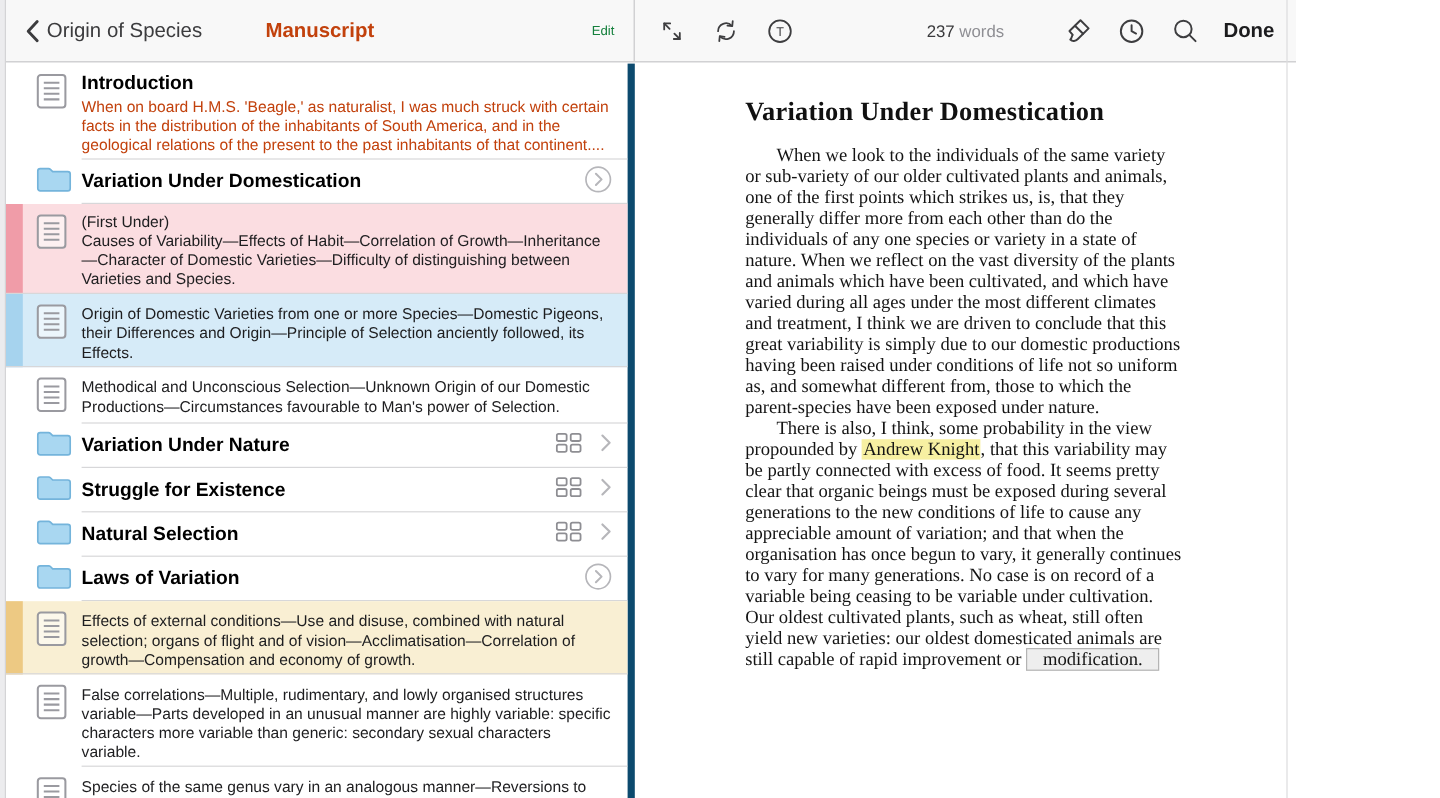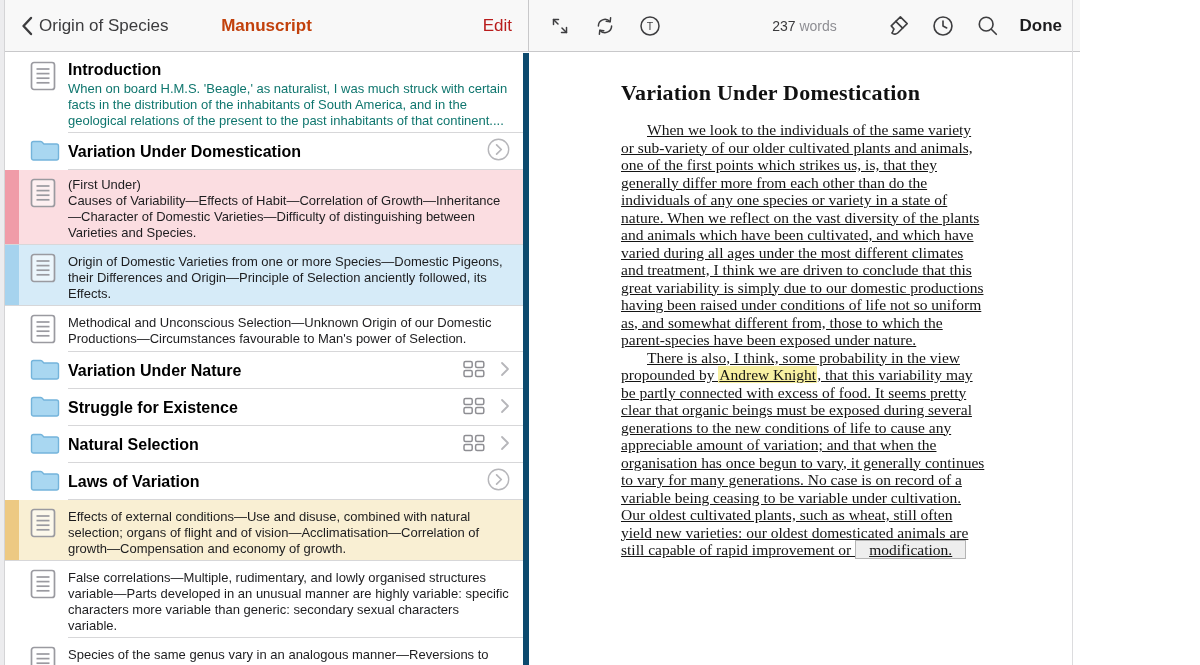--- a/index.html
+++ b/index.html
@@ -15,21 +15,21 @@
 
   
   .topbar { position:absolute; top:0; left:5px; right:0; height:52px;
     background:#f8f8f8; border-bottom:1px solid #c8c8ca; display:flex; z-index:30; }
   .topbar-left { position:relative; width:524px; border-right:1px solid #c8c8ca;
     display:flex; align-items:center; padding:0 16px; }
   .back-btn { display:flex; align-items:center; gap:6px; cursor:pointer; }
   .back-label { font-size:17px; color:#3c3c3e; }
   .bar-title { position:absolute; left:0; right:0; text-align:center;
     font-size:17px; font-weight:700; color:#c2410c; pointer-events:none; }
-  .edit-btn { margin-left:auto; font-size:17px; color:#b91c1c; cursor:pointer; }
+  .edit-btn { margin-left:auto; font-size:11px; color:#15803d; cursor:pointer; }
   .topbar-right { position:relative; flex:1; display:flex; align-items:center;
     padding:0 18px; }
   .icon-btn { width:26px; height:26px; display:flex; align-items:center;
     justify-content:center; cursor:pointer; }
   .tb-group-left { display:flex; align-items:center; gap:19px; }
   .tb-group-right { margin-left:auto; display:flex; align-items:center; gap:19px; }
   .word-count { position:absolute; left:50%; transform:translateX(-50%);
     font-size:14px; color:#3a3a3c; white-space:nowrap; }
   .word-count .suffix { color:#8e8e93; }
   .done-btn { font-size:17px; font-weight:700; color:#1c1c1e; cursor:pointer; }
@@ -46,37 +46,37 @@
   .row.colored::after { left:0; }
   .row .stripe { position:absolute; left:0; top:0; bottom:0; width:14px; }
   .row.pink   { background:#fbdde1; } .row.pink .stripe   { background:#f09ca8; }
   .row.blue   { background:#d6ebf8; } .row.blue .stripe   { background:#a6d3ee; }
   .row.yellow { background:#f9efd3; } .row.yellow .stripe { background:#edc983; }
   .row-icon { flex:0 0 auto; margin-left:25px; margin-top:1px; }
   .row-body { flex:1; margin-left:12px; margin-right:14px; color:#1d1d1f;
     font-size:13px; line-height:16px; }
   .row-title { font-size:16px; font-weight:700; line-height:19px;
     color:#000; margin-bottom:2px; }
-  .row-preview { color:#0f766e; display:-webkit-box; -webkit-line-clamp:3;
+  .row-preview { color:#c2410c; display:-webkit-box; -webkit-line-clamp:3;
     -webkit-box-orient:vertical; overflow:hidden; }
   .folder-row { align-items:center; padding:0; height:37px; }
   .folder-row .row-icon { margin-top:0; }
   .folder-label { flex:1; margin-left:8px; font-size:16px; font-weight:700;
     color:#000; }
   .accessories { display:flex; align-items:center; gap:15px;
     margin-left:auto; margin-right:13px; }
   .doc-only .row-body { margin-top:2px; }
 
   
   .editor { position:absolute; top:53px; left:530px; right:0; bottom:0;
     background:#fff; padding:27px 95px 20px 91px; overflow:hidden; }
   .doc-title { font-family:"Liberation Serif", serif; font-size:22px;
     font-weight:700; color:#111; margin-bottom:15px; letter-spacing:.2px; }
   .doc-body p { font-family:"Liberation Serif", serif; font-size:15.5px;
-    line-height:17.5px; color:#141414; text-indent:26px;text-decoration:underline; }
+    line-height:17.5px; color:#141414; text-indent:26px; }
   .hl { background:#f7f0a2; padding:0 1px; }
   .comment-box { background:#eeeeee; border:1px solid #b4b4b4; padding:0 13px; }
 </style>
 </head>
 <body>
 
 <div class="app">
   <div class="edge-left"></div>
   <div class="edge-right"></div>
 

